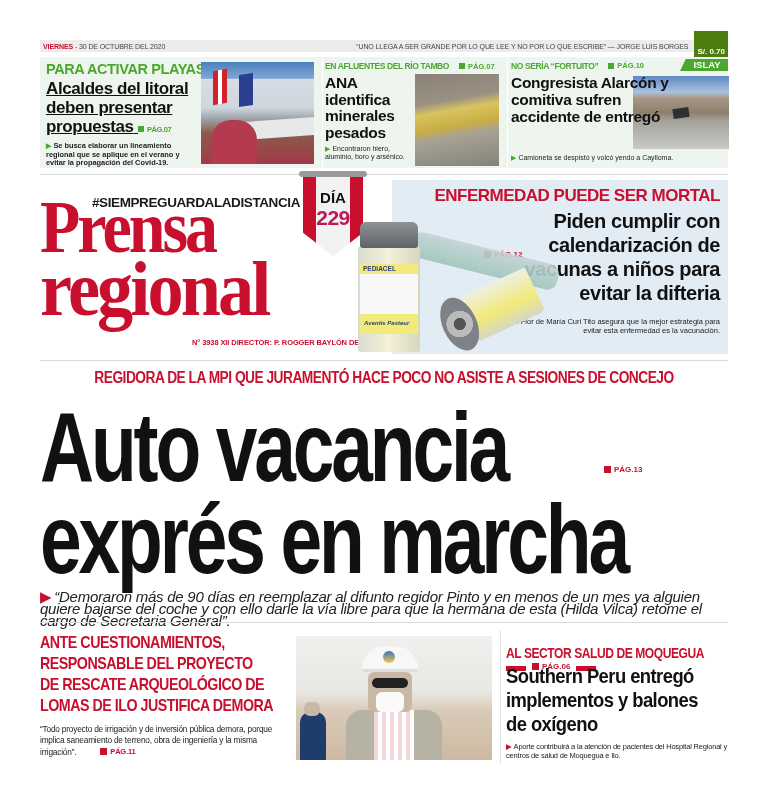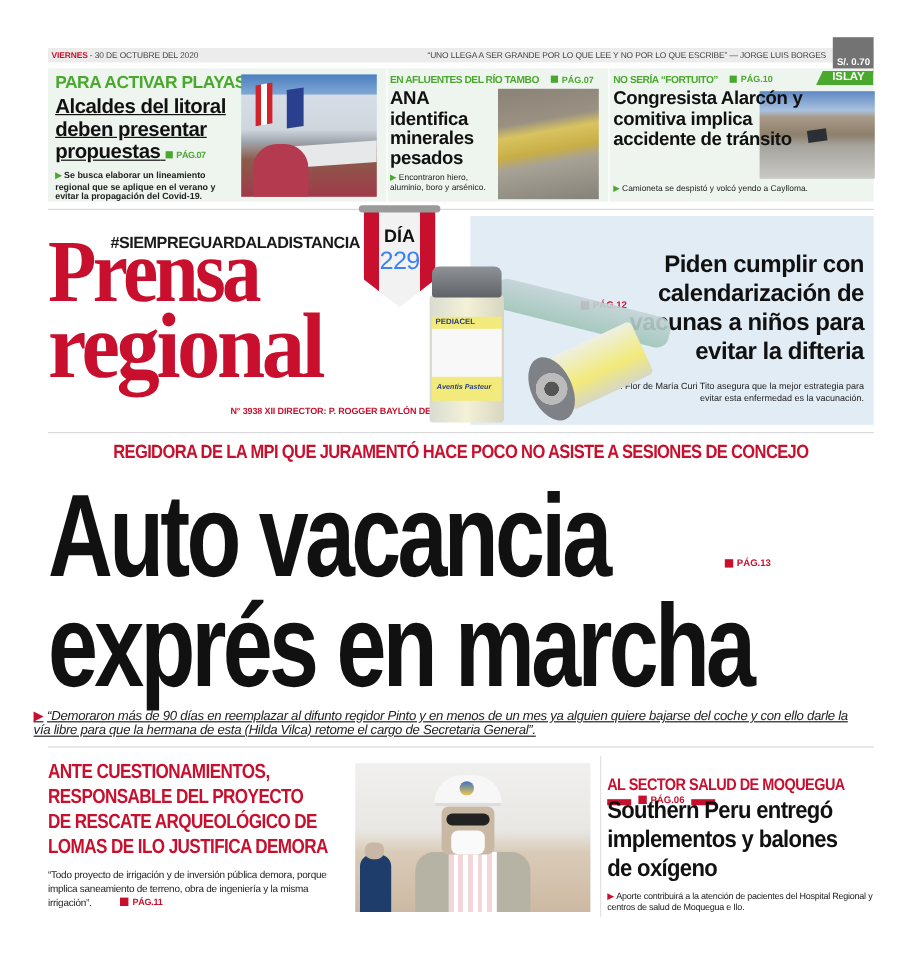--- a/index.html
+++ b/index.html
@@ -6,21 +6,21 @@
   html, body { width: 768px; height: 803px; background: #ffffff; overflow: hidden; }
   body { font-family: "Liberation Sans", sans-serif; color: #111; position: relative; }
 
   
   .datebar { position: absolute; left: 40px; top: 40px; width: 688px; height: 12px; background: #ececec;
     display: flex; align-items: center; justify-content: space-between; font-size: 7px; color: #444; }
   .datebar .date { padding-left: 3px; letter-spacing: -0.1px; }
   .datebar .date b { color: #c8102e; font-weight: 700; }
   .datebar .quote-wrap { display: flex; align-items: center; gap: 6px; height: 100%; }
   .datebar .quote { letter-spacing: -0.1px; }
-  .price { background: #737373; color: #fff; font-weight: 700; font-size: 8px; height: 12px; padding: 15px 3px; line-height: 12px; }
+  .price { background: #4d7c0f; color: #fff; font-weight: 700; font-size: 8px; height: 12px; padding: 15px 3px; line-height: 12px; }
 
   
   .strip { position: absolute; left: 40px; top: 57px; width: 688px; height: 111px; background: #eef5ef; }
   .teaser { position: absolute; top: 0; height: 111px; }
   .kicker-green { color: #4aa82e; font-weight: 700; font-family: "Liberation Sans Narrow", "Liberation Sans", sans-serif; letter-spacing: -0.4px; text-transform: uppercase; }
   .pag-green { color: #4aa82e; font-weight: 700; font-size: 7.5px; display: inline-flex; align-items: center; gap: 3px; }
   .pag-green::before { content: ""; width: 6px; height: 6px; background: #4aa82e; display: inline-block; }
   .pag-red { color: #c8102e; font-weight: 700; font-size: 8px; display: inline-flex; align-items: center; gap: 3px; }
   .pag-red::before { content: ""; width: 7px; height: 7px; background: #c8102e; display: inline-block; }
   .deck { font-size: 7.4px; line-height: 8.5px; color: #222; }
@@ -67,21 +67,21 @@
     transform-origin: left top; line-height: 1; }
   .logo.l1 { top: 190px; font-size: 66px; transform: scaleX(1.0) scaleY(1.12); }
   .logo.l2 { top: 250px; font-size: 76px; transform: scaleX(0.95) scaleY(1.02); }
   .masthead-meta { position: absolute; left: 192px; top: 338px; font-size: 7.5px; font-weight: 700; color: #c8102e; letter-spacing: -0.1px; }
 
   .dia { position: absolute; left: 303px; top: 173px; width: 60px; height: 83px; }
   .dia .shape { position: absolute; inset: 0; background: linear-gradient(90deg, #c8102e 0 22%, #f2f2f2 22% 78%, #c8102e 78%);
     clip-path: polygon(0 0, 100% 0, 100% 72%, 50% 100%, 0 72%); }
   .dia .cap { position: absolute; left: -4px; top: -2px; width: 68px; height: 6px; background: #9a9a9a; border-radius: 3px; }
   .dia .label { position: absolute; left: 0; right: 0; top: 16px; text-align: center; font-weight: 700; font-size: 15px; color: #111; }
-  .dia .num { position: absolute; left: 0; right: 0; top: 33px; text-align: center; font-weight: 400; font-size: 21px; color: #3b82f6; letter-spacing: -0.5px; }
+  .dia .num { position: absolute; left: 0; right: 0; top: 33px; text-align: center; font-weight: 700; font-size: 21px; color: #be185d; letter-spacing: -0.5px; }
 
   
   .feature { position: absolute; left: 392px; top: 180px; width: 336px; height: 174px; background: #e2ecf5; }
   .feature .kicker { position: absolute; right: 8px; top: 6px; color: #c8102e; font-weight: 700; font-size: 17px; letter-spacing: -0.5px; white-space: nowrap; }
   .feature .hl { position: absolute; right: 8px; top: 29px; width: 230px; text-align: right; font-weight: 700; font-size: 20px; line-height: 24px; letter-spacing: -0.4px; color: #111; z-index: 2; }
   .feature .pag-red { position: absolute; left: 92px; top: 70px; z-index: 2; }
   .feature .deck { position: absolute; right: 8px; top: 138px; width: 240px; text-align: right; font-size: 7.5px; line-height: 8.8px; z-index: 2; }
   .feature .deck .arrow { color: #c8102e; }
 
   .vial1 { position: absolute; left: 358px; top: 222px; width: 62px; height: 130px; z-index: 3; }
@@ -97,21 +97,21 @@
   .vial2 .c { position: absolute; left: 0; top: 0; width: 34px; height: 56px; background: radial-gradient(circle at 50% 50%, #555 0 18%, #bbb 19% 40%, #7e8286 41%); border-radius: 50%; }
 
   
   .main-kicker { position: absolute; left: 0; width: 768px; top: 369px; text-align: center; color: #c8102e; font-weight: 700; font-size: 16px;
     letter-spacing: -0.6px; transform: scaleX(0.86); transform-origin: center; white-space: nowrap; }
   .main-hl { position: absolute; left: 40px; font-weight: 700; color: #111; font-size: 96px; line-height: 1; letter-spacing: -4px;
     transform-origin: left top; white-space: nowrap; }
   .main-hl.a { top: 398px; transform: scaleX(0.78) scaleY(1.02); }
   .main-hl.b { top: 490px; transform: scaleX(0.78) scaleY(1.02); }
   .main-pag { position: absolute; left: 604px; top: 465px; }
-  .main-deck { position: absolute; left: 28px; top: 591px; width: 688px; font-size: 11px; line-height: 12px; font-style: italic; color: #222; letter-spacing: -0.25px; text-decoration: underline; }
+  .main-deck { position: absolute; left: 40px; top: 591px; width: 688px; font-size: 15px; line-height: 12px; font-style: italic; color: #222; letter-spacing: -0.25px; }
   .main-deck .arrow { color: #c8102e; font-style: normal; margin-right: 3px; }
 
   
   .b1-kicker { position: absolute; left: 40px; top: 632px; width: 250px; color: #c8102e; font-weight: 700; font-size: 17px; line-height: 21px;
     letter-spacing: -0.6px; transform: scaleX(0.84); transform-origin: left top; white-space: nowrap; }
   .b1-deck { position: absolute; left: 40px; top: 724px; width: 250px; font-size: 8.3px; line-height: 11px; color: #222; letter-spacing: -0.2px; }
   .b1-deck .pag-red { margin-left: 24px; font-size: 7.5px; }
   .b-photo { position: absolute; left: 296px; top: 636px; width: 196px; height: 124px; overflow: hidden;
     background: linear-gradient(180deg, #f0f0ee 0%, #e9e7e4 45%, #d9cbb8 60%, #cdb9a2 100%); }
   .b-photo .helmet { position: absolute; left: 66px; top: 10px; width: 56px; height: 26px; background: #f7f7f7; border-radius: 30px 30px 4px 4px; border-bottom: 3px solid #ddd; }
@@ -168,40 +168,41 @@
 
   <div class="teaser t3">
     <div class="top">
       <span class="kicker-green">NO SERÍA “FORTUITO”</span>
       <span class="pag-green">PÁG.10</span>
     </div>
     <div class="islay">ISLAY</div>
     <div class="photo">
         <div class="car"></div>
       </div>
-    <div class="hl">Congresista Alarcón y comitiva implica accidente de tránsito</div>
+    <div class="hl">Congresista Alarcón y comitiva sufren accidente de entregó</div>
     <div class="deck"><span class="arrow">▶</span><span>Camioneta se despistó y volcó yendo a Caylloma.</span></div>
   </div>
 </div>
 
 <div class="rule" style="top:174px"></div>
 
 <div class="hashtag">#SIEMPREGUARDALADISTANCIA</div>
 <div class="logo l1">Prensa</div>
 <div class="logo l2">regional</div>
 <div class="masthead-meta">N° 3938 XII DIRECTOR: P. ROGGER BAYLÓN DELGA</div>
 
 <div class="dia">
   <div class="shape"></div>
   <div class="cap"></div>
   <div class="label">DÍA</div>
   <div class="num">229</div>
 </div>
 
 <div class="feature">
+  <div class="kicker">ENFERMEDAD PUEDE SER MORTAL</div>
   <div class="pag-red">PÁG.12</div>
   <div class="hl">Piden cumplir con calendarización de vacunas a niños para evitar la difteria</div>
   <div class="deck"><span class="arrow">▶</span> <span>Dra. Flor de María Curi Tito asegura que la mejor estrategia para evitar esta enfermedad es la vacunación.</span></div>
 </div>
 <div class="syringe"></div>
 <div class="vial1">
   <div class="body"></div>
   <div class="capv"></div>
   <div class="lbl">
     <div class="white"></div>

